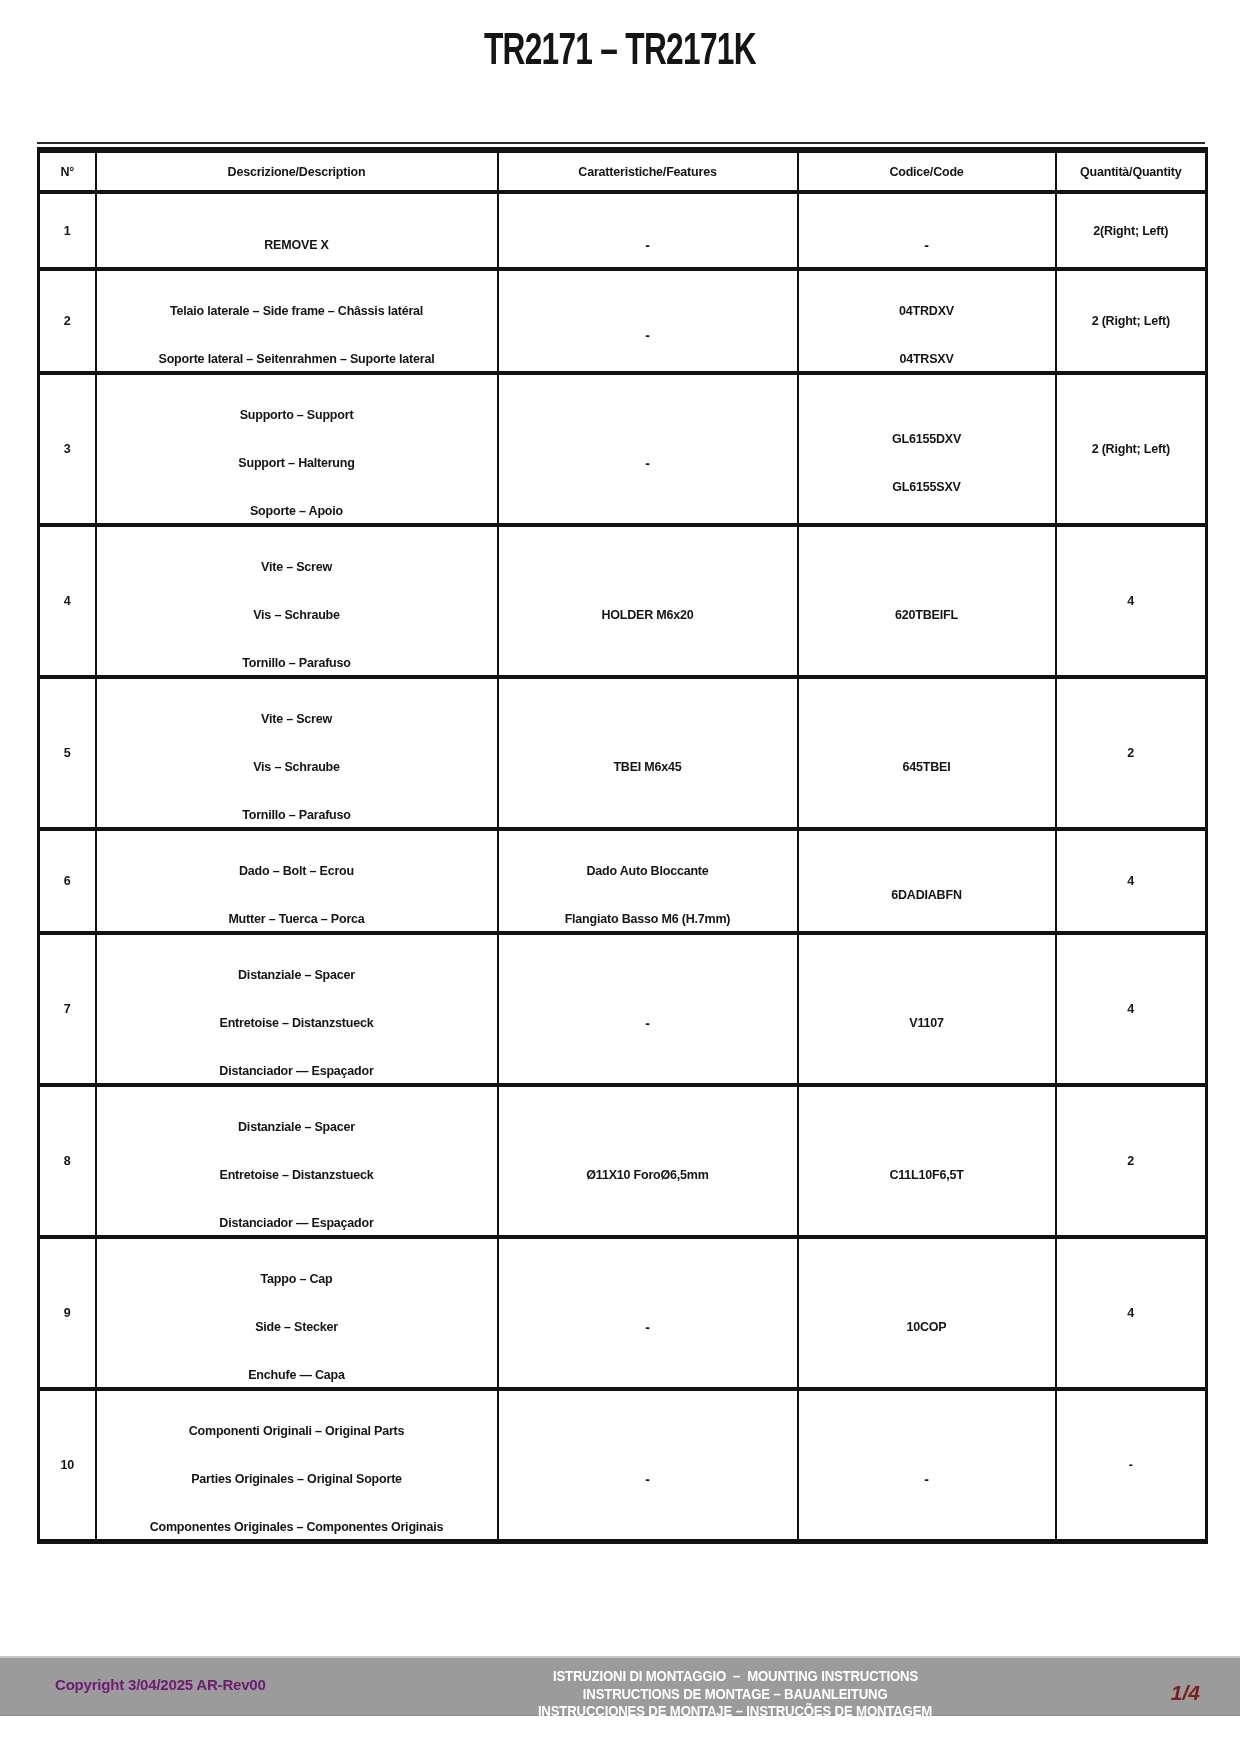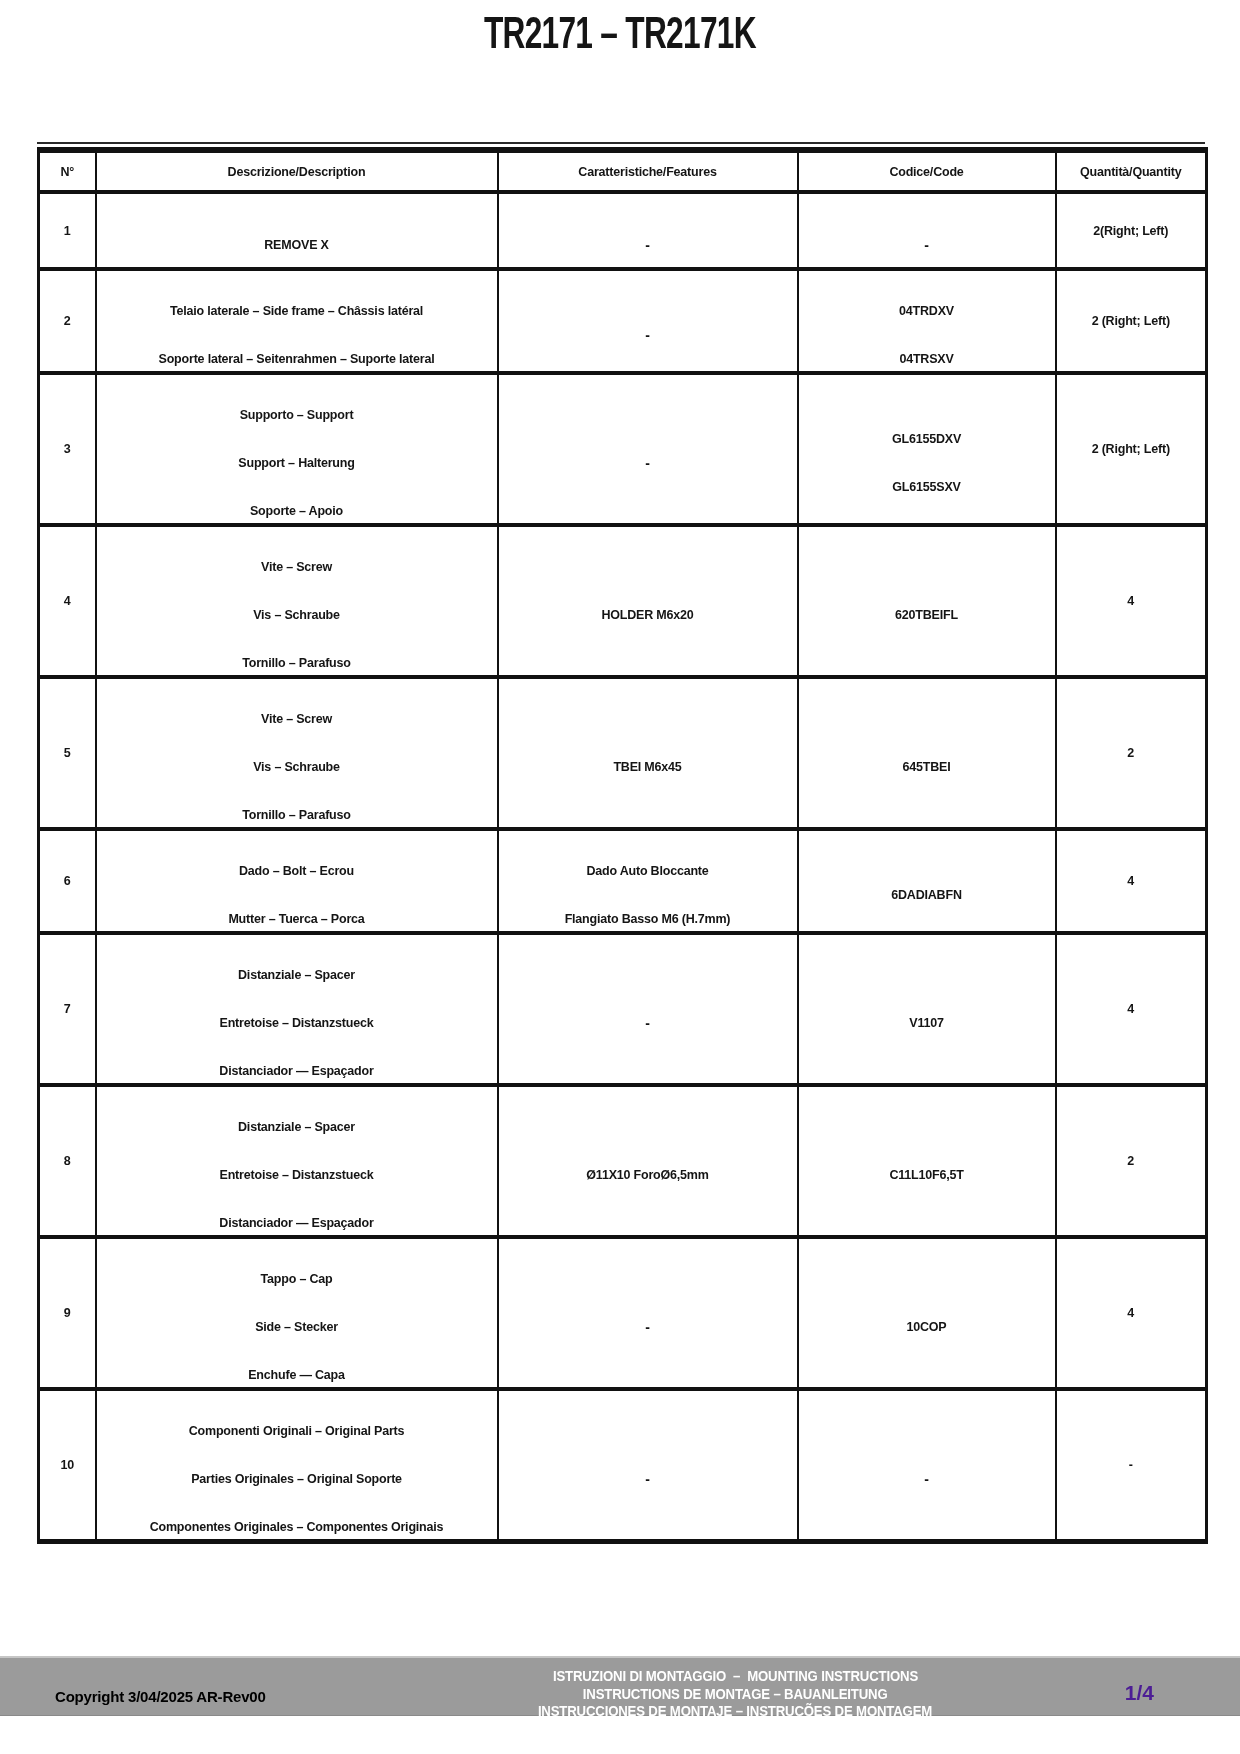--- a/index.html
+++ b/index.html
@@ -5,21 +5,21 @@
   * { margin: 0; padding: 0; box-sizing: border-box; }
   html, body { width: 1240px; height: 1754px; background: #ffffff; overflow: hidden; }
   body {
     font-family: "Liberation Sans", "DejaVu Sans", sans-serif;
     color: #111;
     position: relative;
   }
   .page { position: relative; width: 1240px; height: 1754px; background: #fff; }
 
   
-  .doc-header { padding-top: 8px; height: 142px; text-align: center; }
+  .doc-header { padding-top: 24px; height: 142px; text-align: center; }
   .doc-title {
     font-size: 44px;
     font-weight: 700;
     letter-spacing: -1px;
     display: inline-block;
     transform: scaleX(0.72);
     transform-origin: center;
     white-space: nowrap;
     color: #151515;
   }
@@ -85,24 +85,24 @@
     background: #9b9b9b;
     border-top: 2px solid #c6c6c6;
     border-bottom: 1px solid #8a8a8a;
     display: flex;
     align-items: stretch;
   }
   .footer-left {
     width: 390px;
     display: flex;
     align-items: flex-end;
-    padding: 0 0 10px 55px;
+    padding: 0 0 22px 55px;
     font-size: 15px;
     font-weight: 700;
-    color: #000000;
+    color: #701a75;
     letter-spacing: -0.2px;
     white-space: nowrap;
   }
   .footer-center {
     flex: 1;
     display: flex;
     flex-direction: column;
     align-items: center;
     justify-content: center;
     padding-top: 14px;
@@ -116,24 +116,25 @@
     display: inline-block;
     transform: scaleX(0.88);
     transform-origin: center;
     letter-spacing: -0.2px;
   }
   .footer-right {
     width: 160px;
     display: flex;
     align-items: flex-end;
     justify-content: flex-end;
-    padding: 0 86px 10px 0;
-    color: #4c1d95;
+    padding: 0 40px 10px 0;
+    color: #7f1d1d;
     font-weight: 700;
     font-size: 21px;
+    font-style: italic;
   }
 </style>
 </head>
 <body>
 
 <div class="page">
 
   <div class="doc-header">
     <div class="doc-title">TR2171 – TR2171K</div>
   </div>

